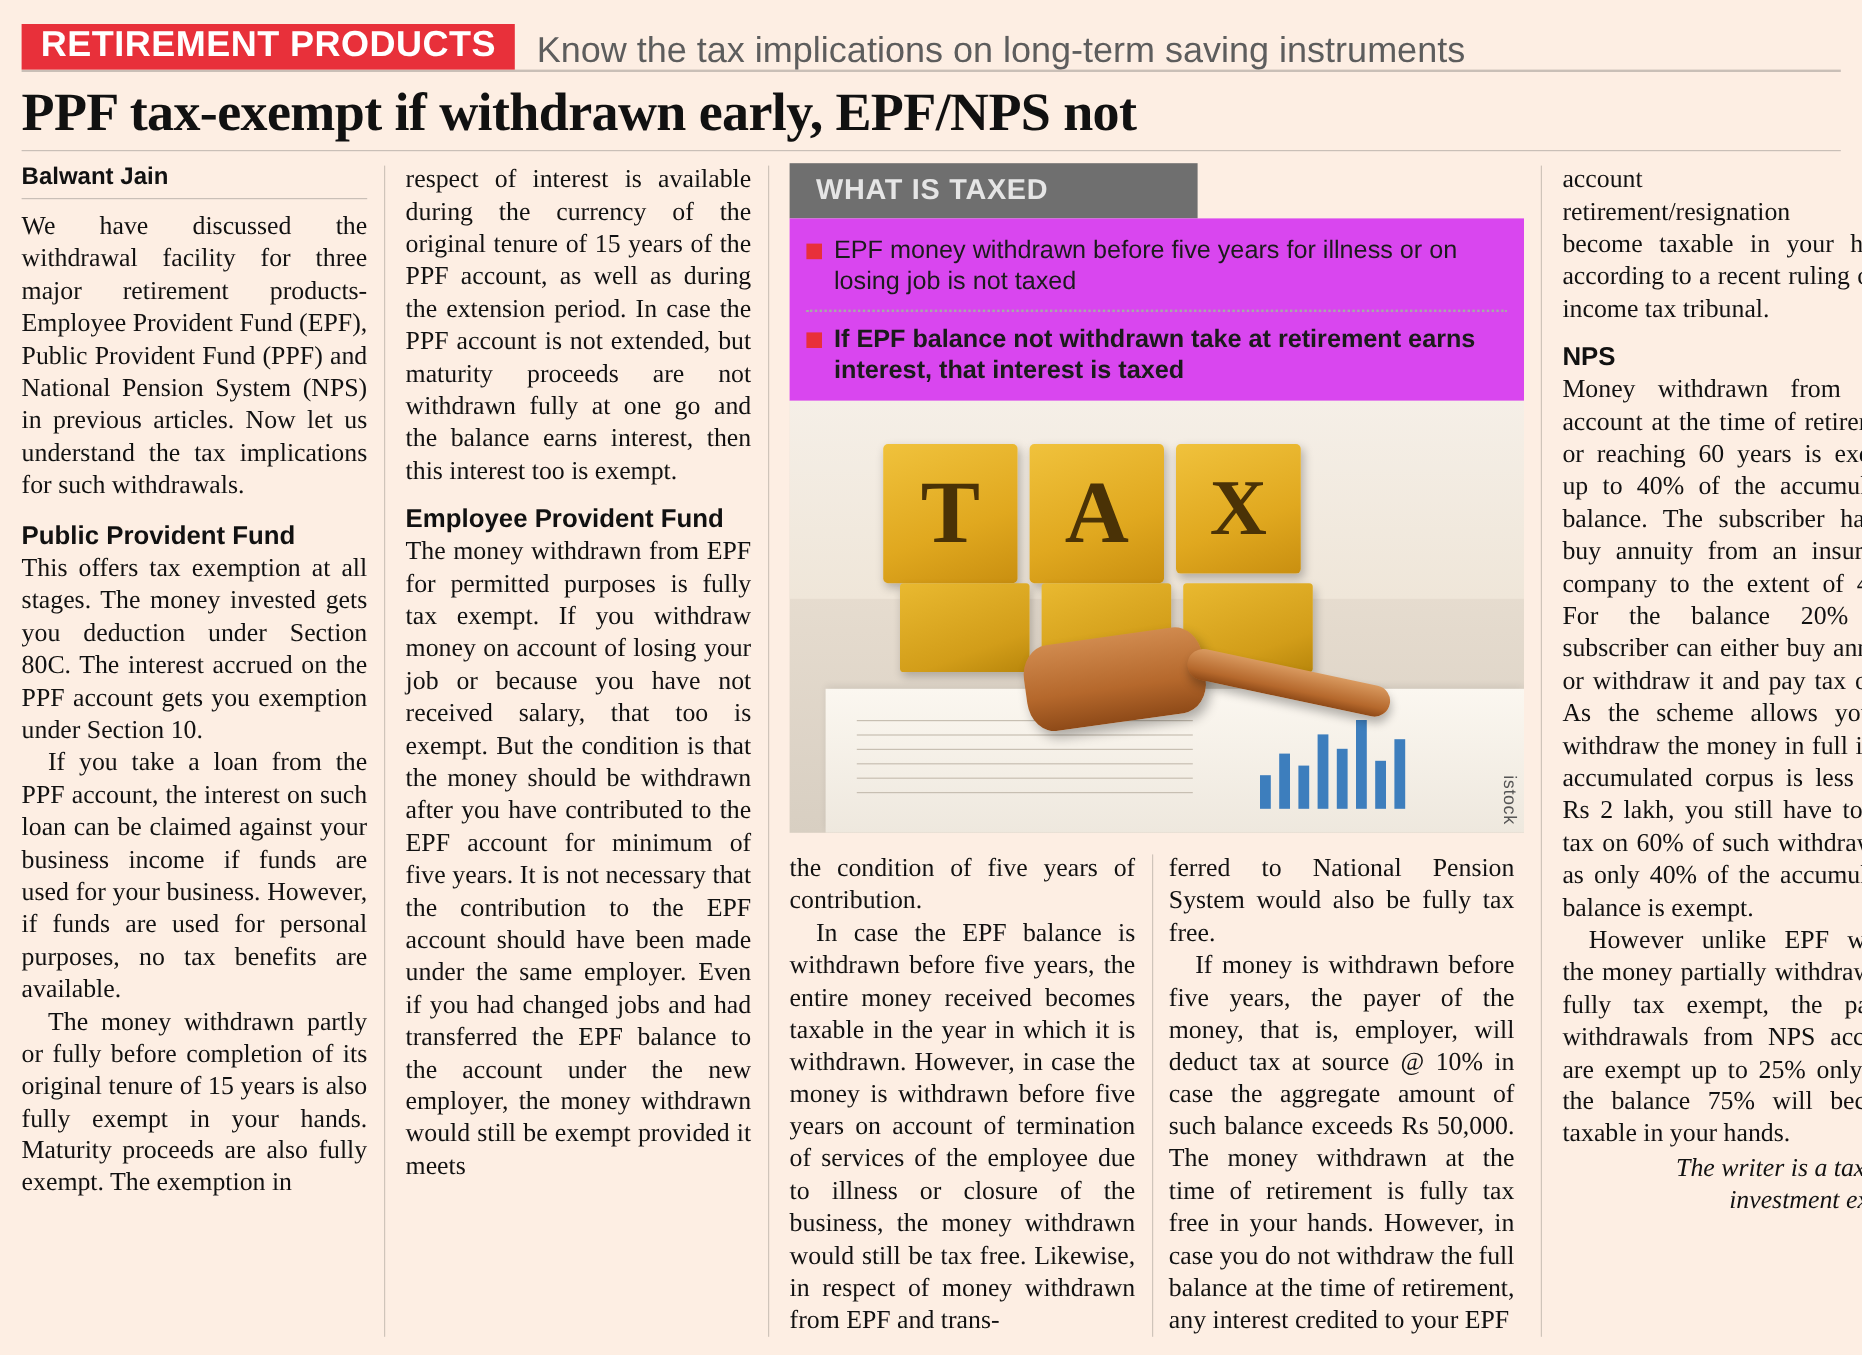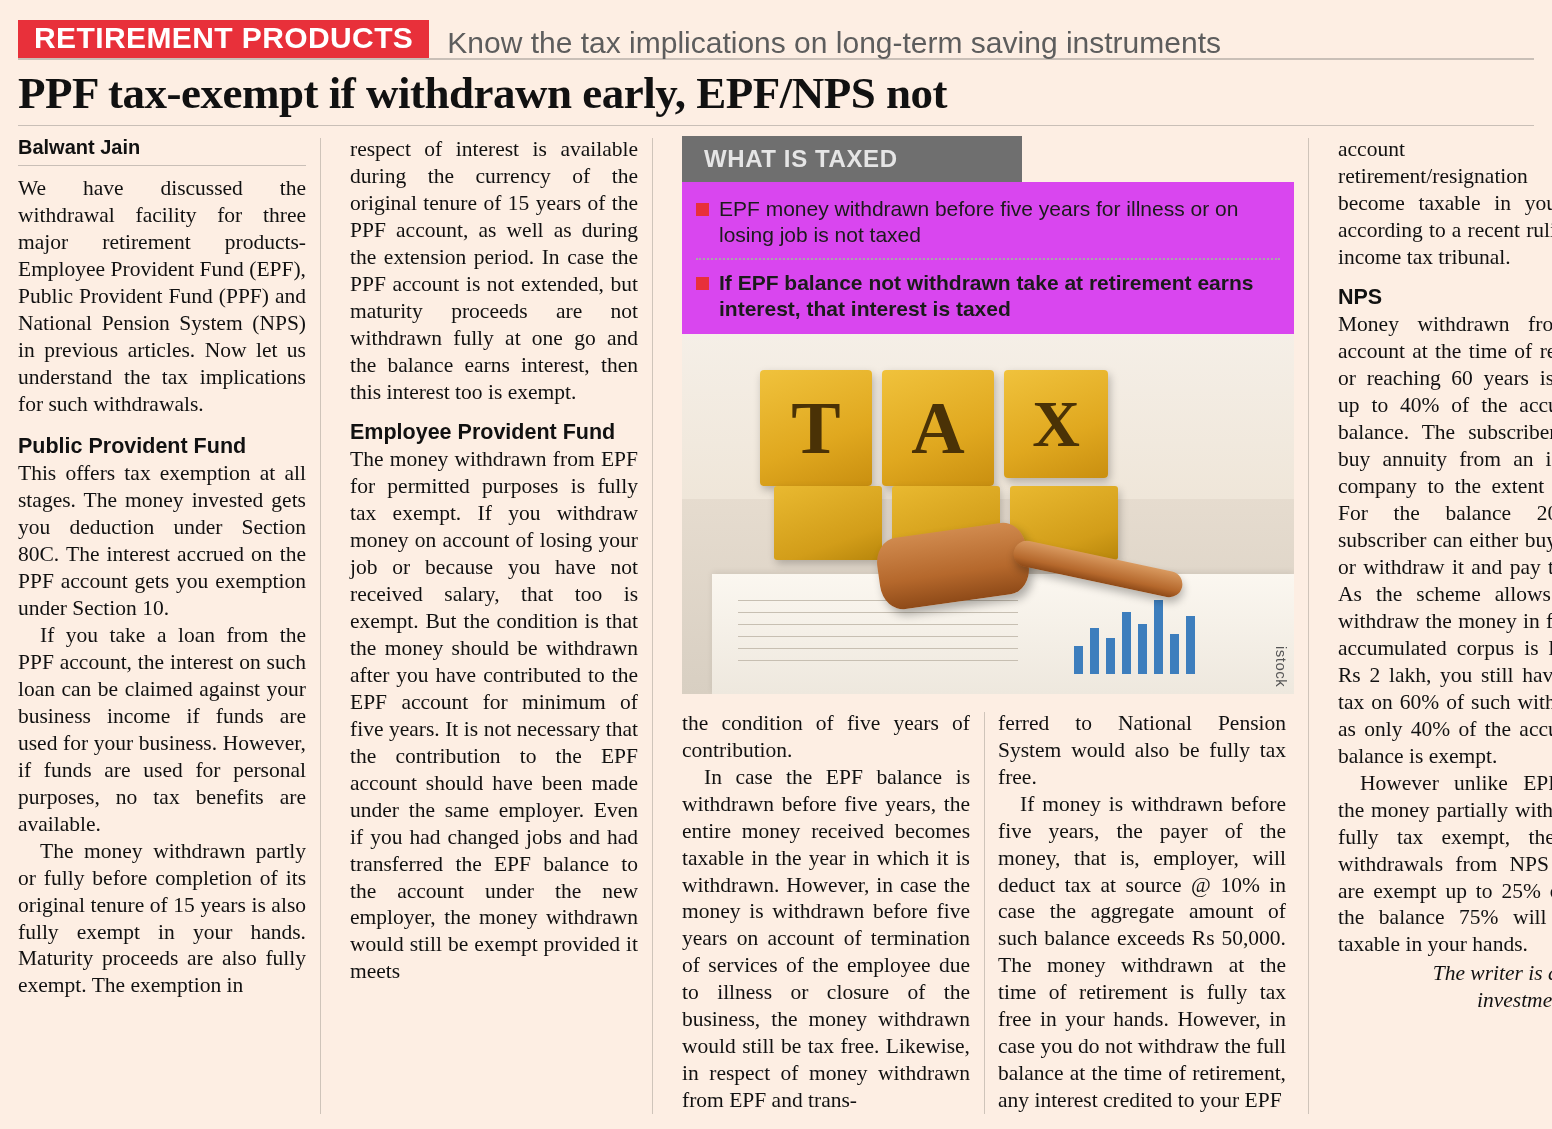--- a/index.html
+++ b/index.html
@@ -64,21 +64,21 @@
     padding-bottom: 8px;
     border-bottom: 1px solid #c9bfb7;
     white-space: nowrap;
   }
 
   
   .grid {
     position: relative;
     display: grid;
     grid-template-columns: 288px 288px 612px 290px;
-    column-gap: 44px;
+    column-gap: 32px;
     height: 930px;
   }
   .col {
     position: relative;
   }
   .col.sep::after {
     content: "";
     position: absolute;
     top: 2px;
     bottom: 0;

